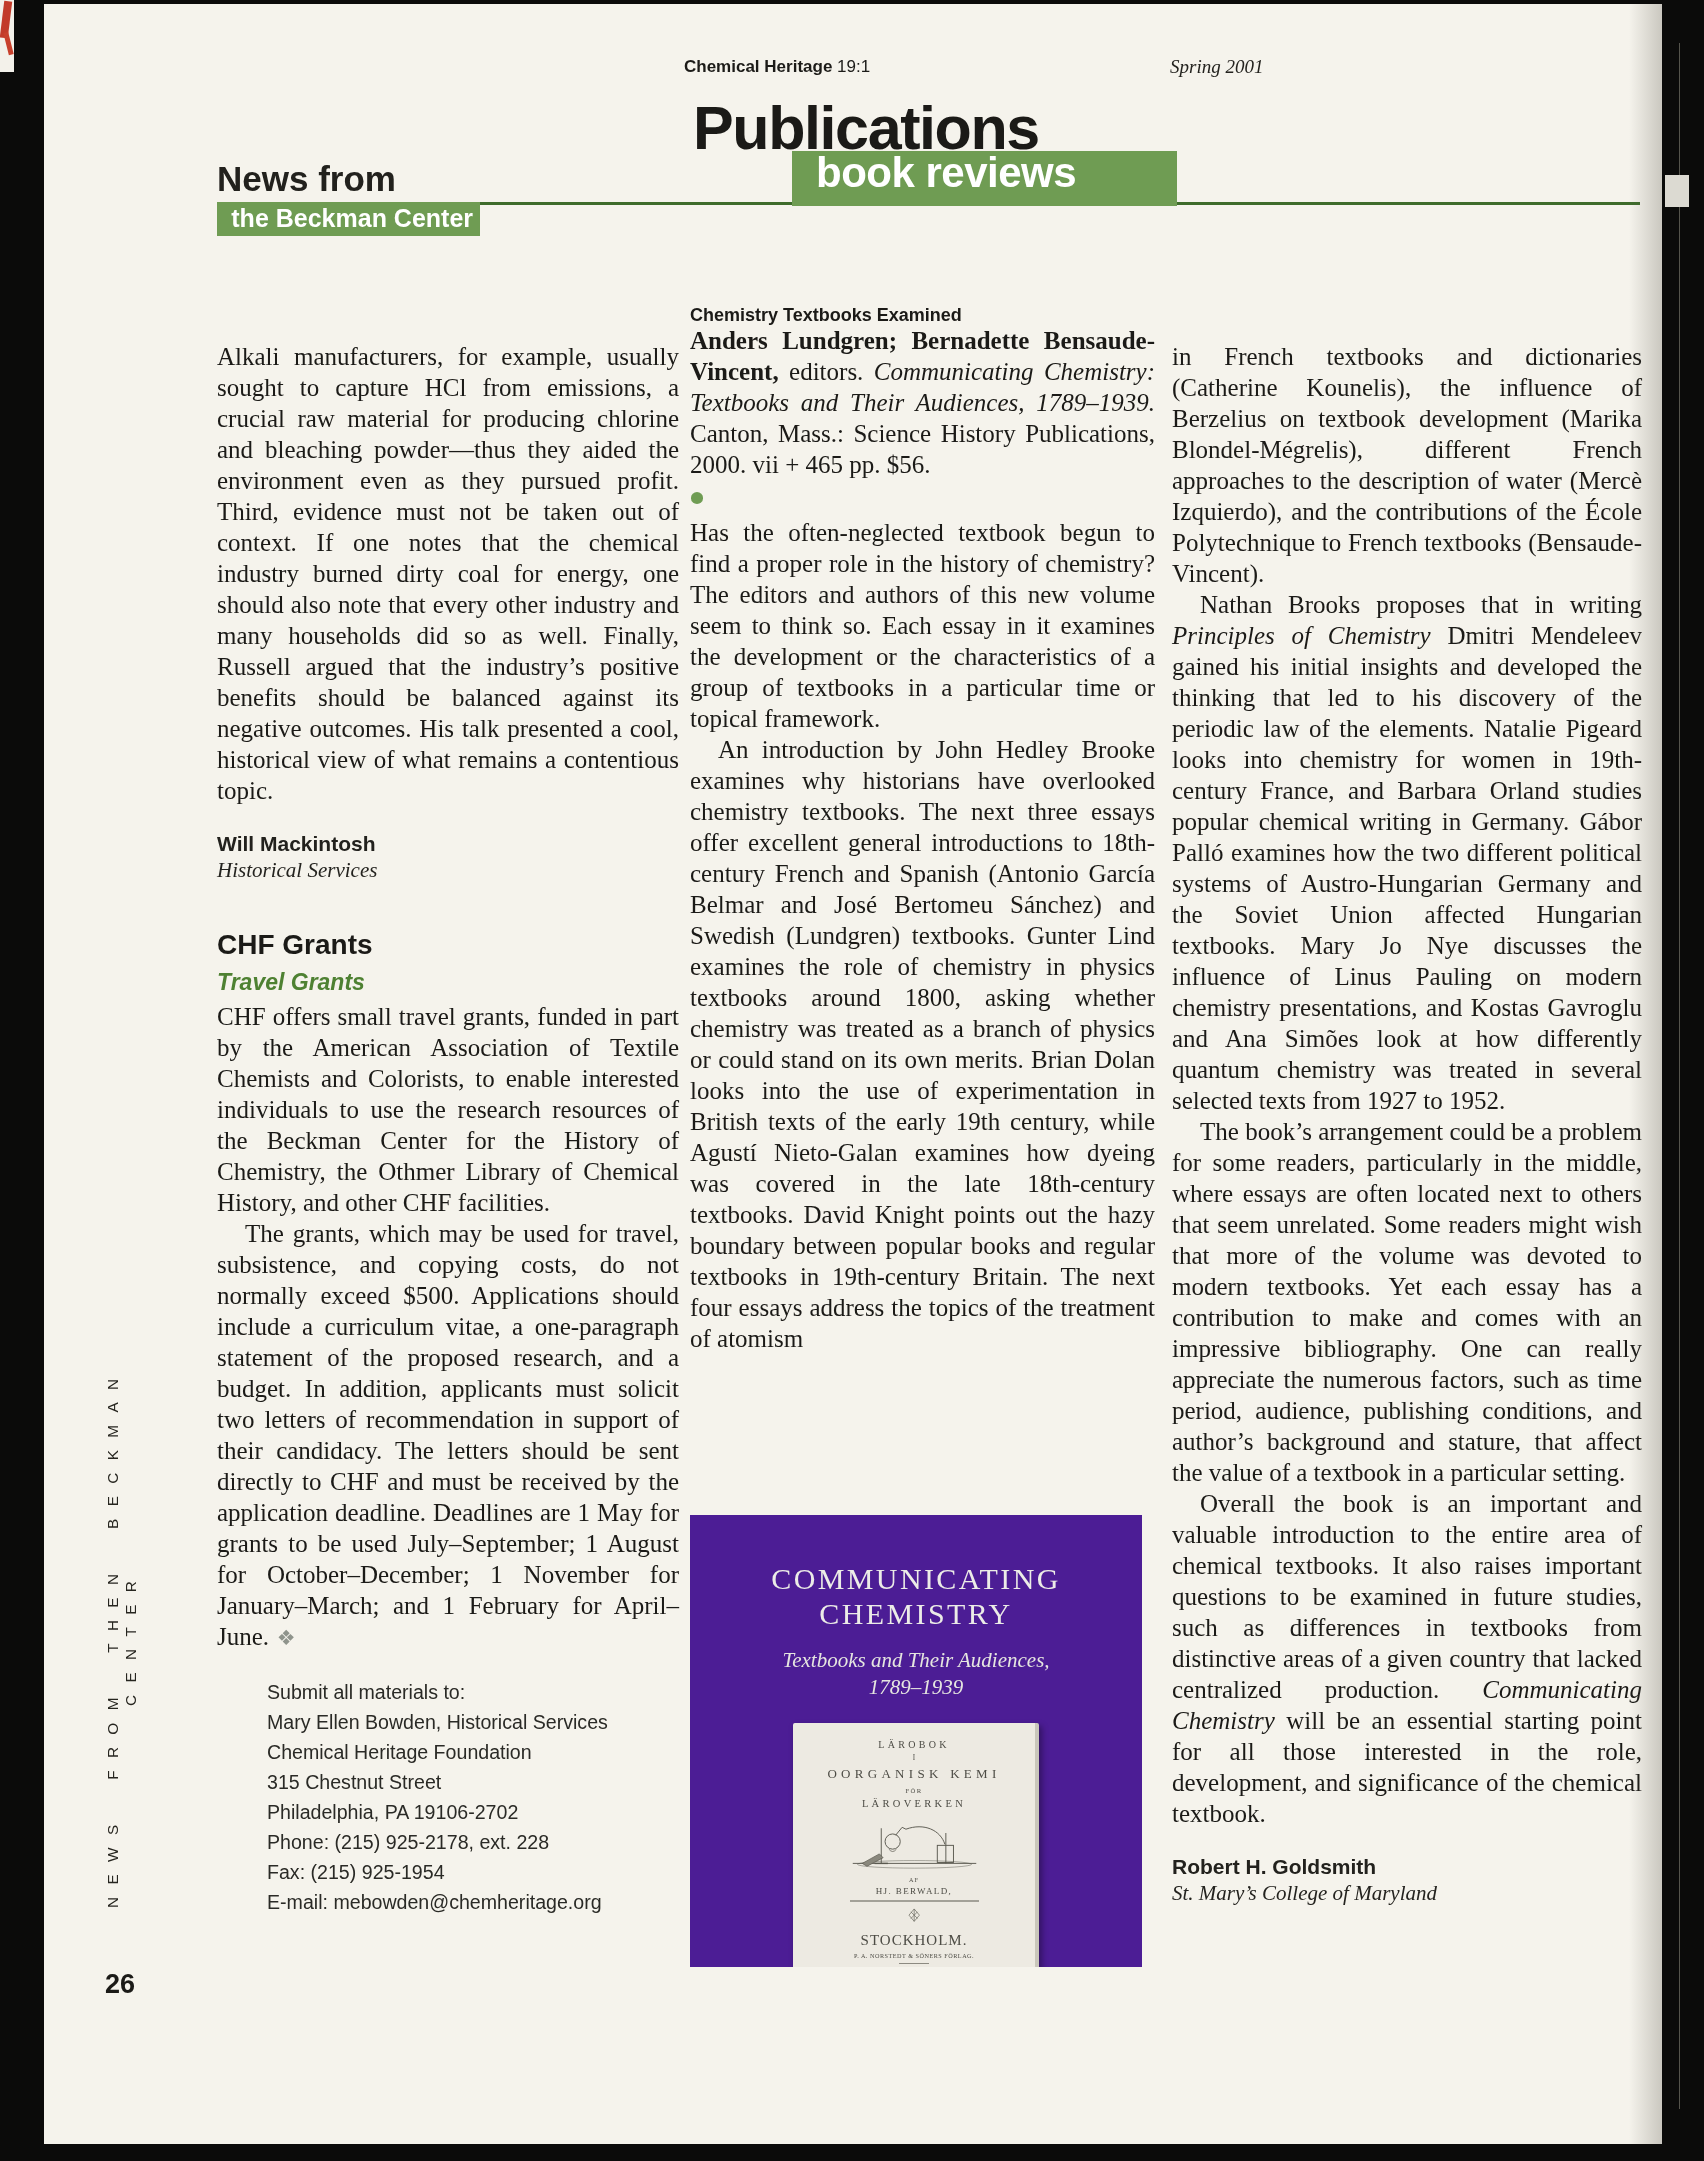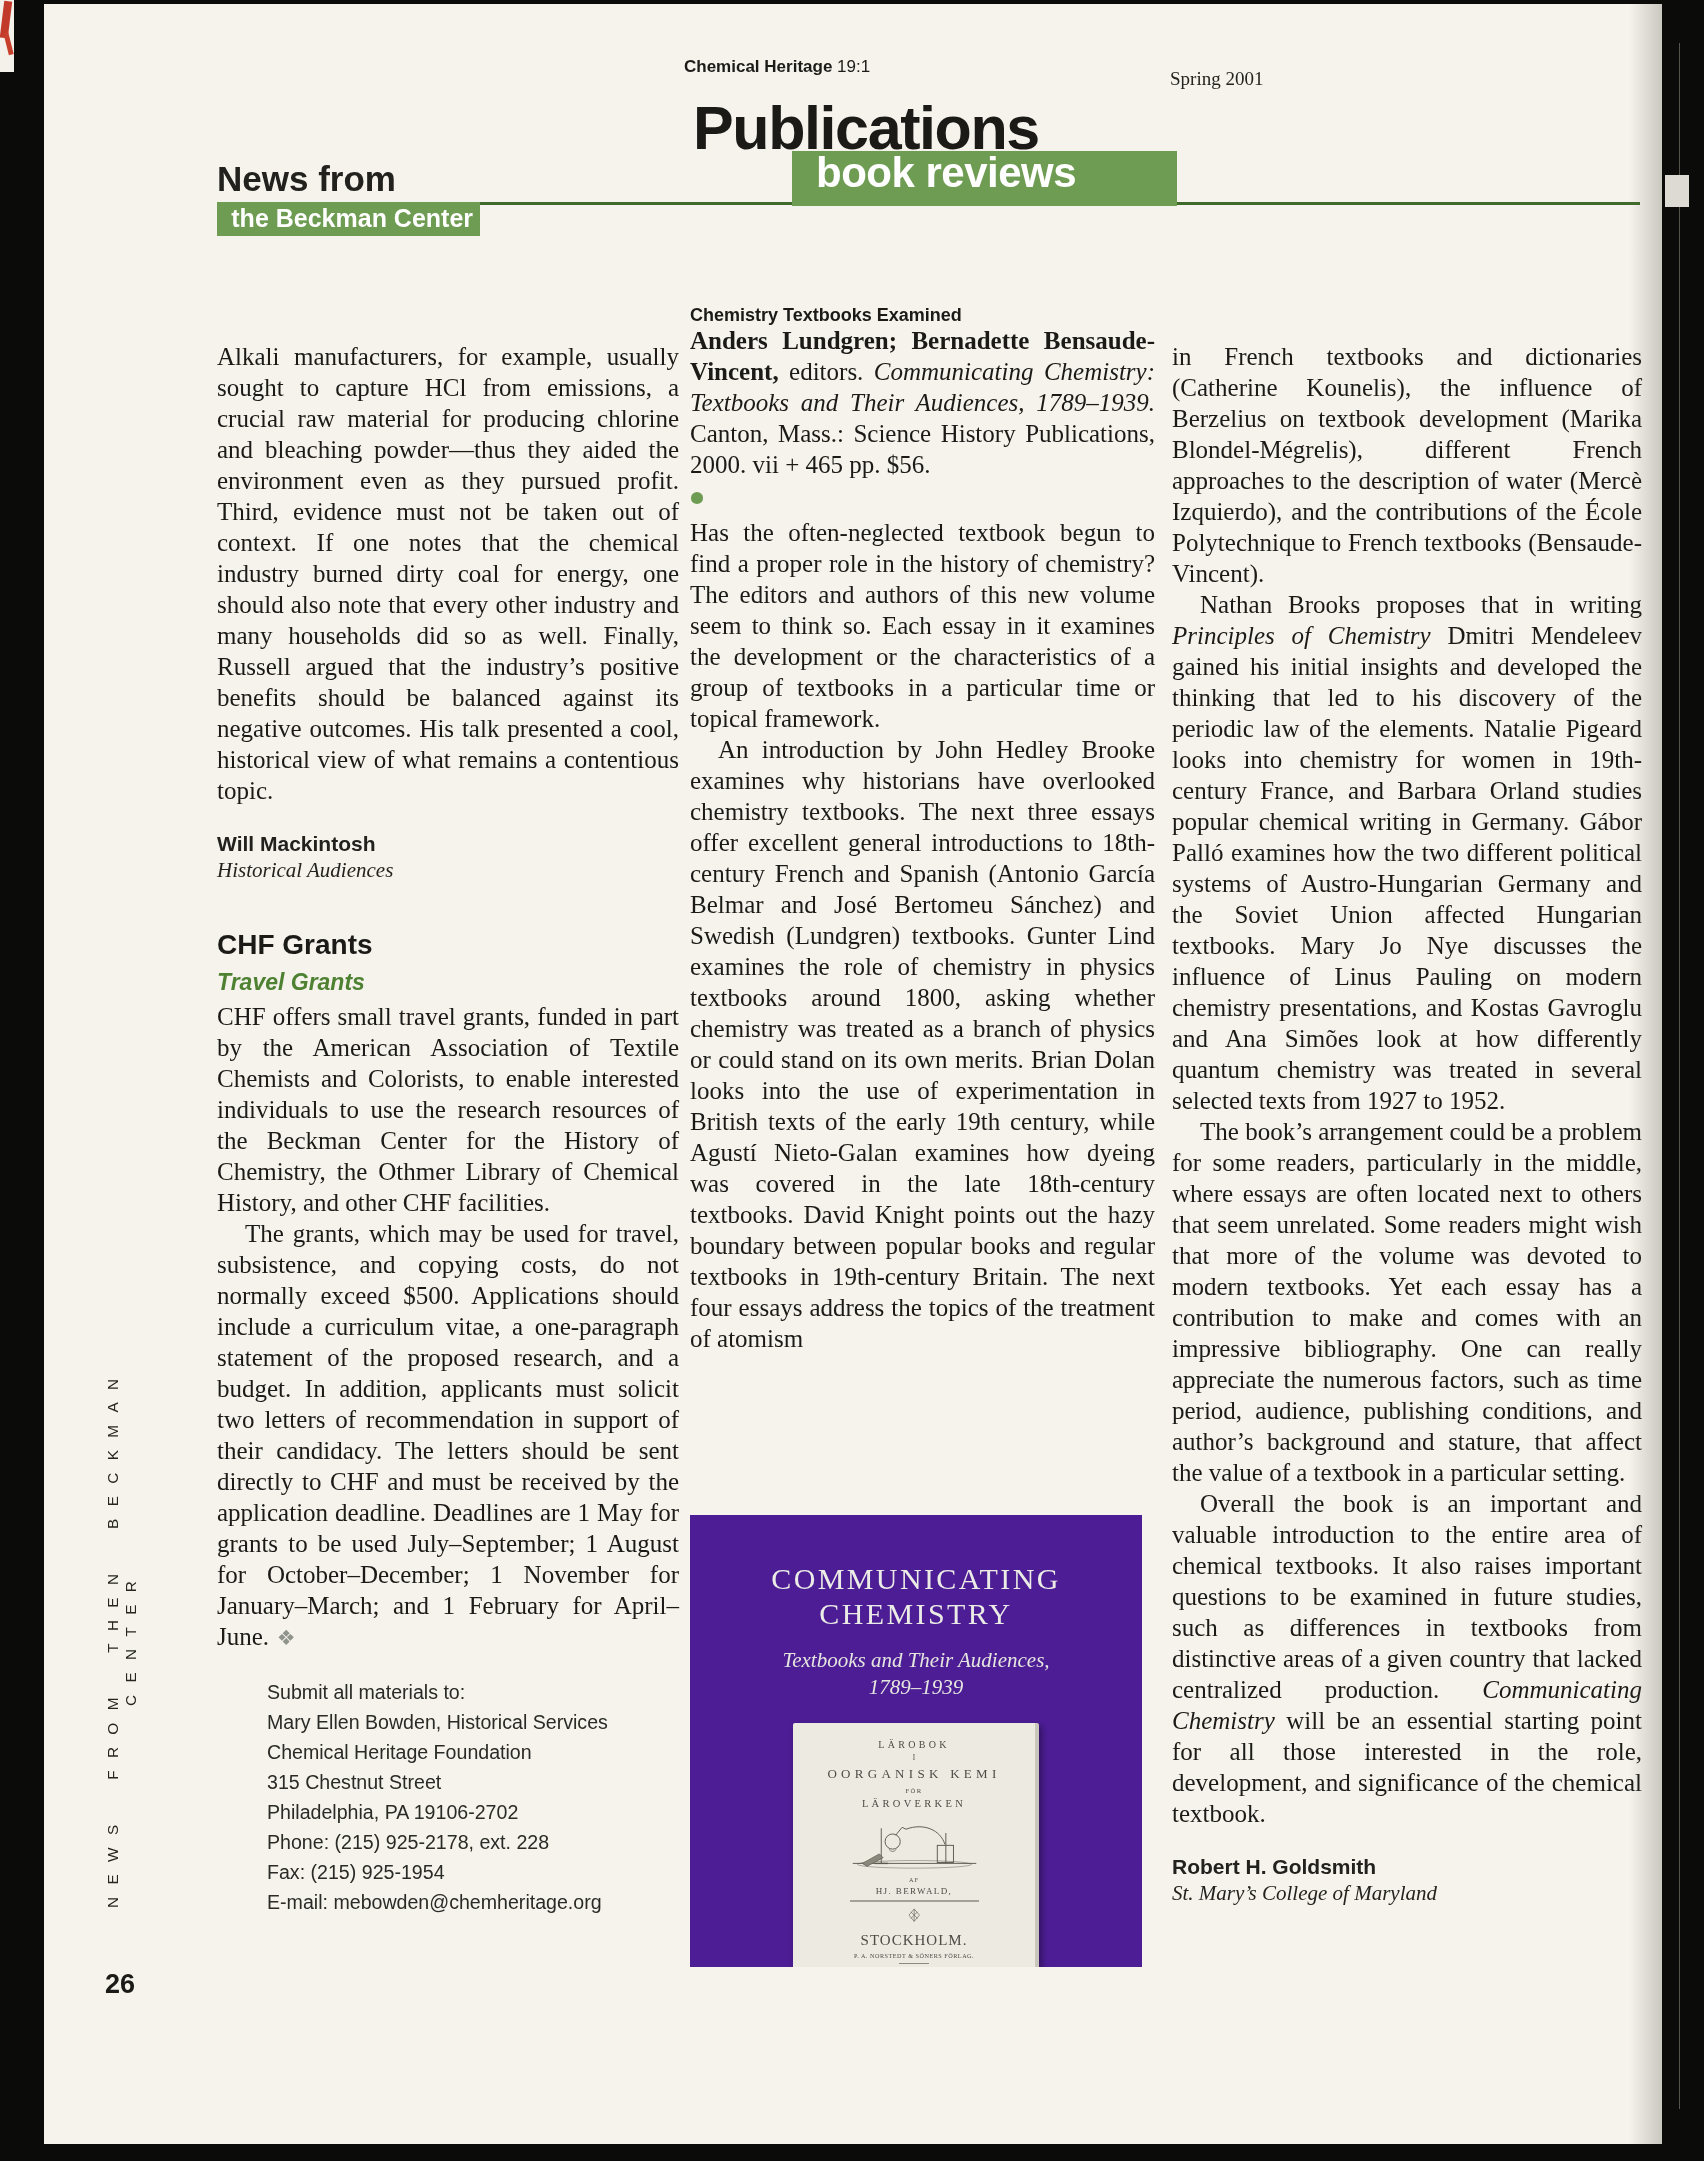--- a/index.html
+++ b/index.html
@@ -13,21 +13,21 @@
   .edge-white{position:absolute;left:0;top:0;width:14.3px;height:72px;background:#f3f1ea;}
   .red-mark-1{position:absolute;left:1.9px;top:1px;width:7.6px;height:37px;background:#c23b2a;transform:rotate(7deg);}
   .red-mark-2{position:absolute;left:6.2px;top:31.5px;width:4.8px;height:23px;background:#c8402c;transform:rotate(-14deg);}
   .next-page-line{position:absolute;left:1679px;top:43px;width:1.4px;height:2066px;background:#55544c;}
   .next-page-notch{position:absolute;left:1665px;top:175px;width:24px;height:31.5px;background:#dcdad2;}
 
   
   .hdr-left{position:absolute;left:640px;top:53px;font-family:"Liberation Sans",sans-serif;
             font-size:17px;color:#1c1b18;}
   .hdr-left b{font-weight:bold;}
-  .hdr-season{position:absolute;left:1126px;top:64px;font-size:19px;color:#24231f;}
+  .hdr-season{position:absolute;left:1126px;top:52px;font-style:italic;font-size:19px;color:#24231f;}
   .masthead{position:absolute;left:649px;top:94px;font-family:"Liberation Sans",sans-serif;
             font-weight:bold;font-size:61px;letter-spacing:-1.4px;color:#1b1a17;line-height:1;z-index:0;}
   .green-rule{position:absolute;left:436px;top:198px;width:1160px;height:2.9px;background:#3e6b2b;z-index:0;}
   .banner-reviews{position:absolute;left:748px;top:147px;width:385px;height:55px;background:#6f9c53;z-index:2;}
   .banner-reviews span{display:block;padding:0 0 0 24px;font-family:"Liberation Sans",sans-serif;
             font-weight:bold;font-size:42px;color:#ffffff;letter-spacing:-0.5px;line-height:1.05;}
   .news-from{position:absolute;left:173px;top:157px;font-family:"Liberation Sans",sans-serif;
             font-weight:bold;font-size:35px;color:#22211d;line-height:1;z-index:1;}
   .banner-beckman{position:absolute;left:173px;top:198px;width:263px;height:34px;background:#6f9c53;z-index:2;}
   .banner-beckman span{display:block;padding:3.3px 0 0 14.3px;font-family:"Liberation Sans",sans-serif;
@@ -113,21 +113,21 @@
     </div>
 
     <div class="news-from">News from</div>
     <div class="banner-beckman">
       <span>the Beckman Center</span>
     </div>
 
     <div class="col left-col">
       <p>Alkali manufacturers, for example, usually sought to capture HCl from emissions, a crucial raw material for producing chlorine and bleaching powder—thus they aided the environment even as they pursued profit. Third, evidence must not be taken out of context. If one notes that the chemical industry burned dirty coal for energy, one should also note that every other industry and many households did so as well. Finally, Russell argued that the industry’s positive benefits should be balanced against its negative outcomes. His talk presented a cool, historical view of what remains a contentious topic.</p>
       <div class="byline">Will Mackintosh</div>
-      <div class="affil">Historical Audiences</div>
+      <div class="affil">Historical Services</div>
       <div class="h-grants">CHF Grants</div>
       <div class="h-travel">Travel Grants</div>
       <p>CHF offers small travel grants, funded in part by the American Association of Textile Chemists and Colorists, to enable interested individuals to use the research resources of the Beckman Center for the History of Chemistry, the Othmer Library of Chemical History, and other CHF facilities.</p>
       <p class="indent"><span>The grants, which may be used for travel, subsistence, and copying costs, do not normally exceed $500. Applications should include a curriculum vitae, a one-paragraph statement of the proposed research, and a budget. In addition, applicants must solicit two letters of recommendation in support of their candidacy. The letters should be sent directly to CHF and must be received by the application deadline. Deadlines are 1 May for grants to be used July–September; 1 August for October–December; 1 November for January–March; and 1 February for April–June.</span><span class="end-mark">❖</span></p>
       <div class="address">
         <div>Submit all materials to:</div>
         <div>Mary Ellen Bowden, Historical Services</div>
         <div>Chemical Heritage Foundation</div>
         <div>315 Chestnut Street</div>
         <div>Philadelphia, PA 19106-2702</div>

